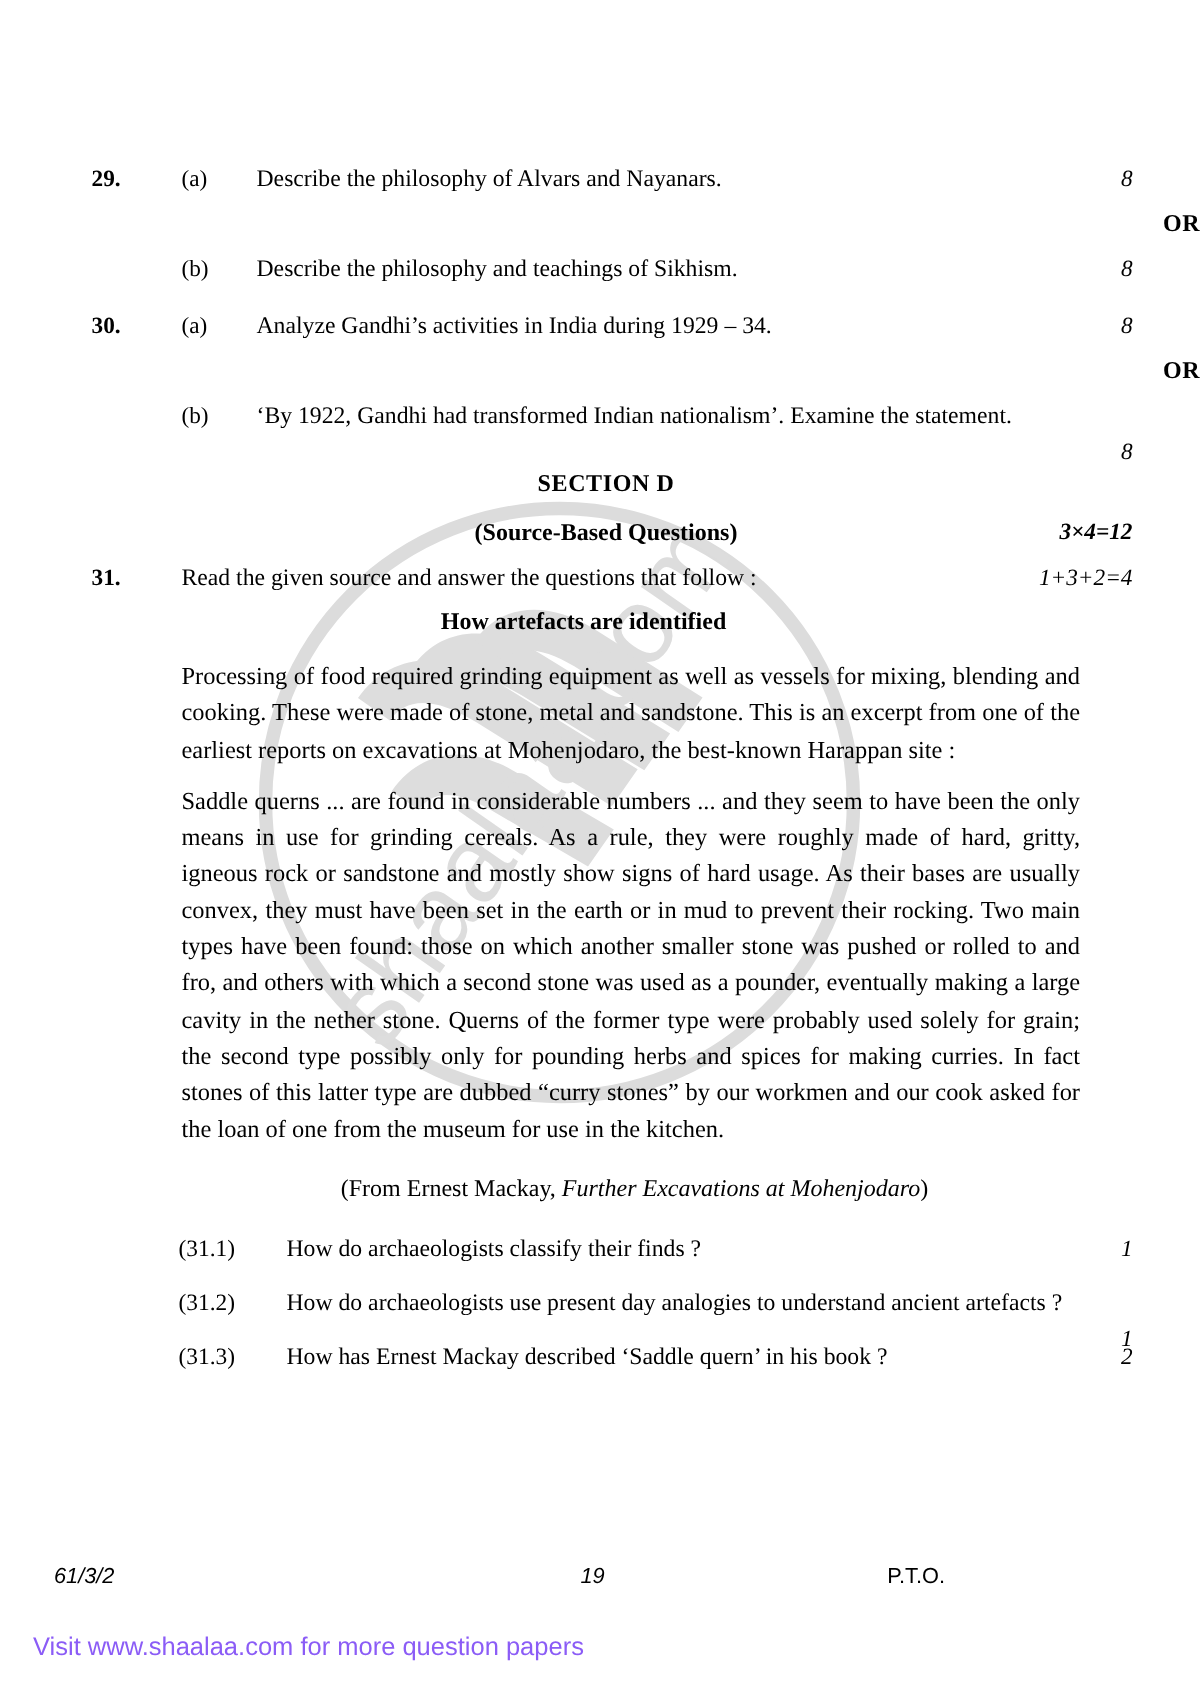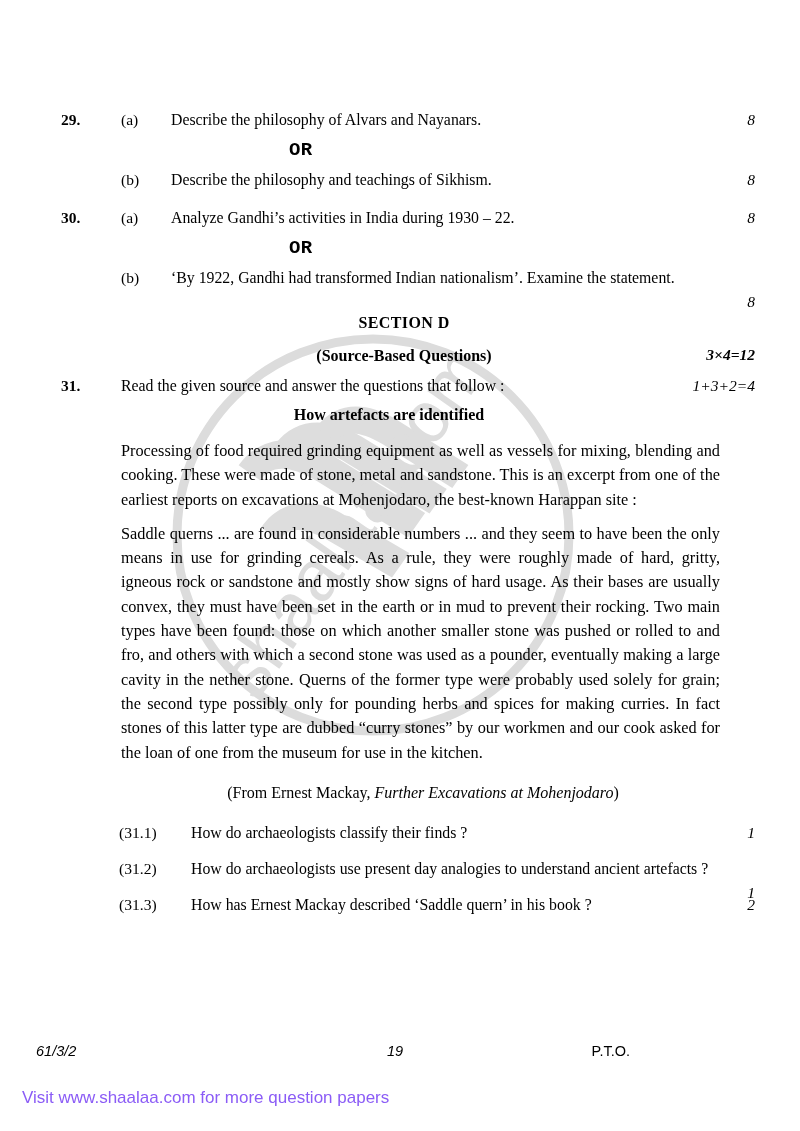--- a/index.html
+++ b/index.html
@@ -75,27 +75,26 @@
     right: 45px;
     font-style: italic;
     font-size: 15.5px;
     line-height: 24px;
     text-align: right;
     width: 80px;
   }
   .marks.bold { font-weight: bold; }
 
   .or-line {
-    text-align: left;
+    text-align: right;
     padding-left: 261px;
     font-weight: bold;
-    font-size: 19px;
+    font-size: 16px;
     line-height: 24px;
     letter-spacing: 0.3px;
-    font-family: Liberation Mono, monospace;
   }
 
   
   .section-head {
     text-align: center;
     font-weight: bold;
     font-size: 16px;
     line-height: 25px;
     letter-spacing: 0.4px;
     padding-right: 20px;
@@ -249,21 +248,21 @@
       <span class="marks">8</span>
       <div class="qbody nojust">Describe the philosophy and teachings of Sikhism.</div>
     </div>
 
     <div class="sp-14"></div>
 
     <div class="qrow">
       <span class="qno">30.</span>
       <span class="sublabel">(a)</span>
       <span class="marks">8</span>
-      <div class="qbody nojust">Analyze Gandhi’s activities in India during 1930 – 22.</div>
+      <div class="qbody nojust">Analyze Gandhi’s activities in India during 1929 – 34.</div>
     </div>
 
     <div class="sp-6"></div>
     <div class="or-line">OR</div>
     <div class="sp-6"></div>
 
     <div class="qrow">
       <span class="sublabel">(b)</span>
       <span class="marks" style="top:24px;">8</span>
       <div class="qbody">‘By 1922, Gandhi had transformed Indian nationalism’. Examine the statement.</div>

